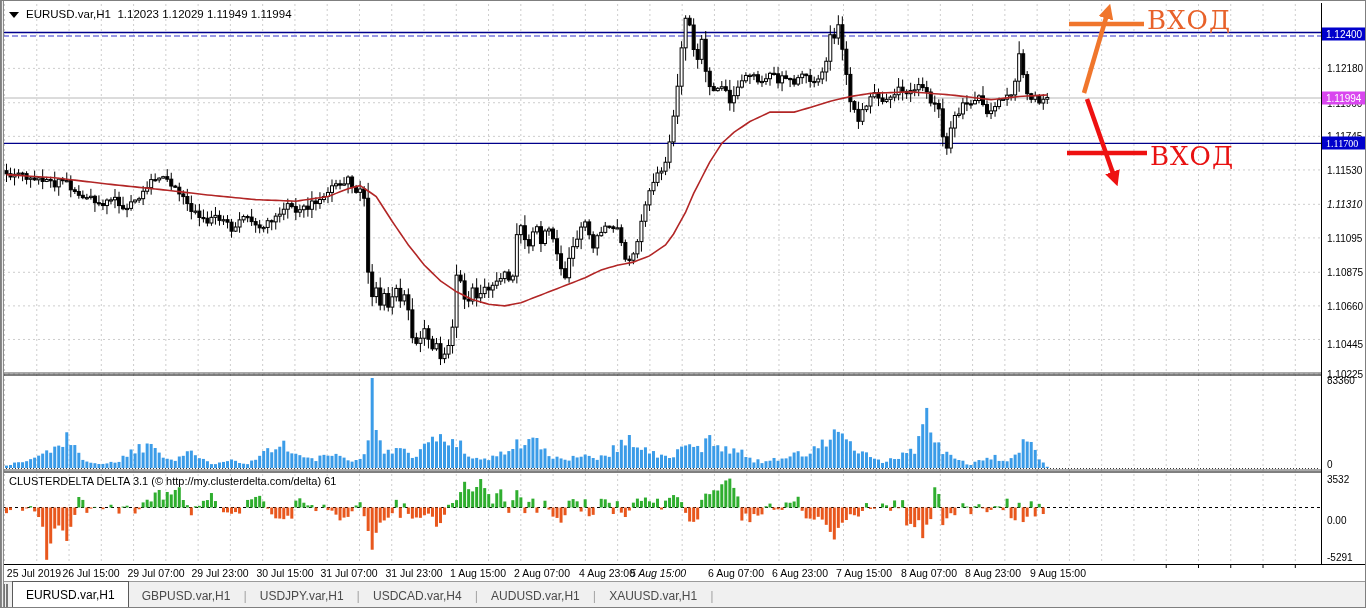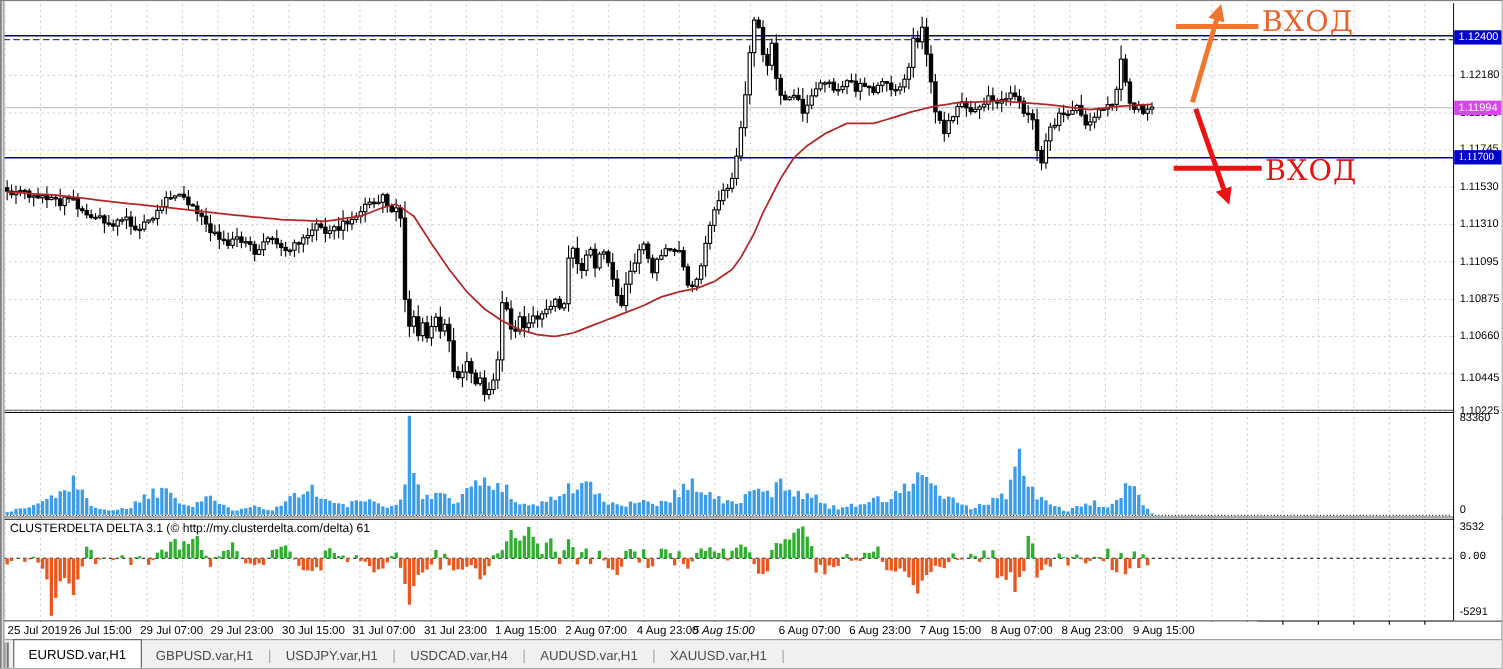--- a/index.html
+++ b/index.html
@@ -1215,38 +1215,41 @@
         </marker>
       </defs>
       <g>
         <line x1="1068" y1="23" x2="1143" y2="23" stroke="#f0762c" stroke-width="4.5"></line>
         <line x1="1083" y1="92" x2="1107" y2="10" stroke="#f0762c" stroke-width="4.5" marker-end="url(#arrOr)"></line>
         <line x1="1066" y1="152" x2="1146" y2="152" stroke="#ee1111" stroke-width="4.5"></line>
         <line x1="1086" y1="98" x2="1114" y2="178" stroke="#ee1111" stroke-width="4.5" marker-end="url(#arrRd)"></line>
       </g>
     </svg>
 
+  <div class="chart-title">
+    <span class="dd-tri"></span><span>EURUSD.var,H1</span>&nbsp;&nbsp;<span>1.12023 1.12029 1.11949 1.11994</span>
+  </div>
 
   <div class="ind-title" style="left:8px;top:474px;">CLUSTERDELTA DELTA 3.1 (© http://my.clusterdelta.com/delta) 61</div>
 
   <div class="vhod orange" style="left:1146px;top:6px;">ВХОД</div>
   <div class="vhod red" style="left:1149px;top:142px;">ВХОД</div>
 
   <div class="price-axis" id="price-axis">
       <div class="pa-label" style="top: 556px;">-5291</div>
-      <div class="pa-label" style="top: 506px; font-family: Liberation Mono, monospace;">0.00</div>
+      <div class="pa-label" style="top: 519px;">0.00</div>
       <div class="pa-label" style="top: 478px;">3532</div>
       <div class="pa-label" style="top: 463px;">0</div>
       <div class="pa-label" style="top: 379px;">83360</div>
       <div class="pa-label" style="top: 372.844px;">1.10225</div>
       <div class="pa-label" style="top: 343px; text-align: right;">1.10445</div>
       <div class="pa-label" style="top: 304.875px;">1.10660</div>
       <div class="pa-label" style="top: 271.281px;">1.10875</div>
       <div class="pa-label" style="top: 236.906px;">1.11095</div>
-      <div class="pa-label" style="top: 203.312px;">1.11310</div>
+      <div class="pa-label" style="top: 203.312px; font-style: italic;">1.11310</div>
       <div class="pa-label" style="top: 168.938px;">1.11530</div>
       <div class="pa-label" style="top: 135.344px;">1.11745</div>
       <div class="pa-label" style="top: 101.75px;">1.11960</div>
       <div class="pa-label" style="top: 67.375px;">1.12180</div>
     <div class="pa-box blue" style="top:33px;">1.12400</div>
     <div class="pa-box black" style="top:97px;">1.11994</div>
     <div class="pa-box blue" style="top:142px;font-family:Liberation Serif, serif;">1.11700</div>
   </div>
 
   <div class="time-axis" id="time-axis">

